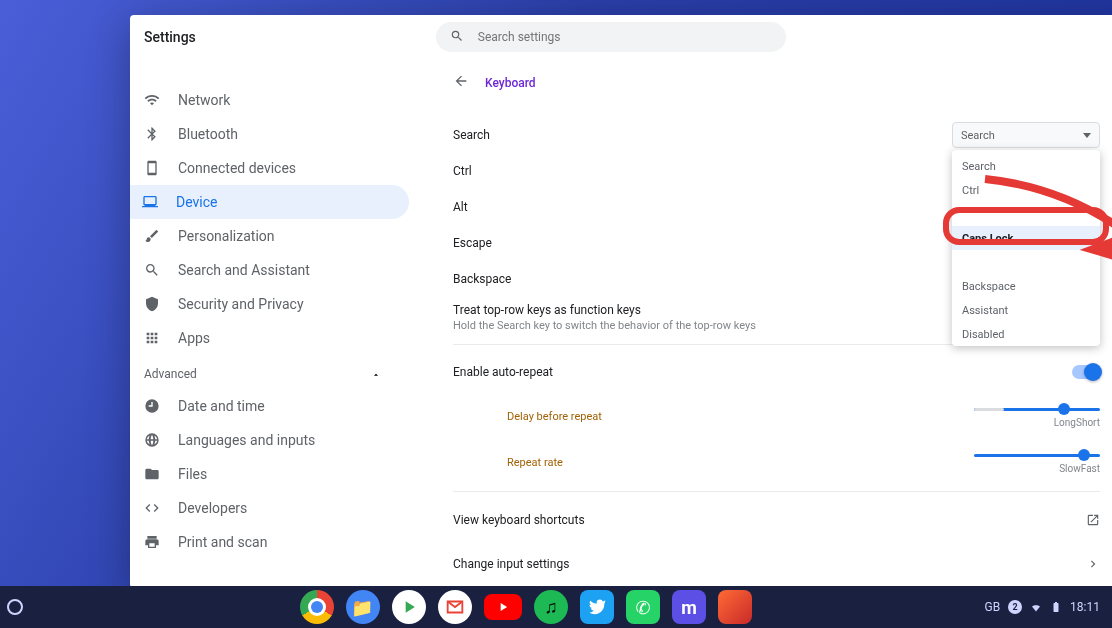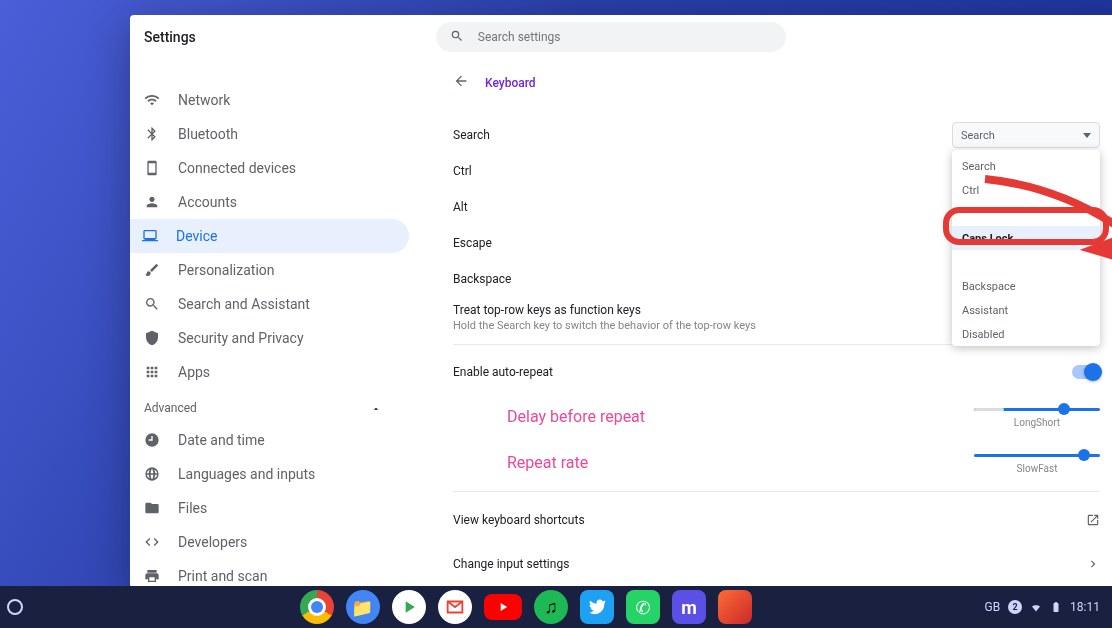--- a/index.html
+++ b/index.html
@@ -33,28 +33,28 @@
   .page-title { font-size: 12px; font-weight: 500; color: #6d28d9; }
   .setting-row { height: 36px; display: flex; align-items: center; font-size: 12px; color: #202124; border-bottom: none; justify-content: space-between; }
   .setting-row .label { flex: 1; }
   .setting-compound { padding: 6px 0; }
   .setting-compound .title { font-size: 12px; color: #202124; }
   .setting-compound .sub { font-size: 11px; color: #80868b; margin-top: 2px; }
   .toggle-row { display:flex; align-items:center; justify-content:space-between; height: 42px; font-size:12px; color:#202124;}
   .toggle { width: 28px; height: 14px; background: #a6c8ff; border-radius: 8px; position: relative; }
   .toggle::after { content:''; position:absolute; right:-2px; top:-2px; width:18px; height:18px; background:#1a73e8; border-radius:50%; box-shadow:0 1px 3px rgba(0,0,0,.3);}
   .slider-row { display:flex; align-items:center; justify-content:space-between; padding-left: 54px; height: 46px; }
-  .slider-row .slabel { font-size:16px; color:#ec4899; }
+  .slider-row .slabel { font-size:11px; color:#a16207; }
   .slider-block { width: 126px; }
   .slider-track { height: 3px; background: #1a73e8; border-radius: 2px; position: relative; margin-top:4px;}
   .slider-track::after{content:''; position:absolute; top:-5px; width:12px; height:12px; background:#1a73e8; border-radius:50%;}
   .slider-track.delay::after{ right: 24%; }
   .slider-track.delay::before{content:'';position:absolute;left:0;right:76%;top:0;height:3px;background:#dadce0;border-radius:2px;}
   .slider-track.rate::after{ right: 8%; }
-  .slider-labels { display:flex; justify-content:center; font-size:10px; color:#80868b; margin-top:6px;}
+  .slider-labels { display:flex; justify-content:flex-end; font-size:10px; color:#80868b; margin-top:6px;}
   .link-row { display:flex; align-items:center; justify-content:space-between; height: 44px; font-size:12px; color:#202124; cursor:pointer; }
   .link-row svg{width:14px;height:14px;fill:#5f6368;}
 
   
   .select-box { position:absolute; right:0; top:0; width:148px; height:26px; border:1px solid #dadce0; border-radius:4px; display:flex; align-items:center; padding:0 8px; font-size:11px; color:#5f6368; justify-content:space-between; background:#f8f9fa; cursor:pointer;}
   .select-wrap { position: relative; width:148px; height:26px; }
   .caret{width:0;height:0;border-left:4px solid transparent;border-right:4px solid transparent;border-top:5px solid #5f6368;}
 
   
   .dropdown { position:absolute; right:0; top:28px; width:148px; background:#fff; border-radius:4px; box-shadow:0 2px 10px rgba(0,0,0,.25); z-index:10; padding:4px 0 0;}
@@ -110,28 +110,20 @@
           </span>
           <span>Bluetooth</span>
         </div>
       <div class="nav-item">
           <span class="ic">
             <svg viewBox="0 0 24 24">
               <path d="M17 1H7c-1.1 0-2 .9-2 2v18c0 1.1.9 2 2 2h10c1.1 0 2-.9 2-2V3c0-1.1-.9-2-2-2zm0 18H7V5h10v14z"></path>
             </svg>
           </span>
           <span>Connected devices</span>
-        </div>
-      <div class="nav-item">
-          <span class="ic">
-            <svg viewBox="0 0 24 24">
-              <path d="M12 12c2.21 0 4-1.79 4-4s-1.79-4-4-4-4 1.79-4 4 1.79 4 4 4zm0 2c-2.67 0-8 1.34-8 4v2h16v-2c0-2.66-5.33-4-8-4z"></path>
-            </svg>
-          </span>
-          <span>Accounts</span>
         </div>
       <div class="nav-item active">
           <span class="ic">
             <svg viewBox="0 0 24 24">
               <path d="M20 18v-1c1.1 0 2-.9 2-2V5c0-1.1-.9-2-2-2H4c-1.1 0-2 .9-2 2v10c0 1.1.9 2 2 2v1H0v2h24v-2h-4zM4 5h16v10H4V5z"></path>
             </svg>
           </span>
           <span>Device</span>
         </div>
       <div class="nav-item">

